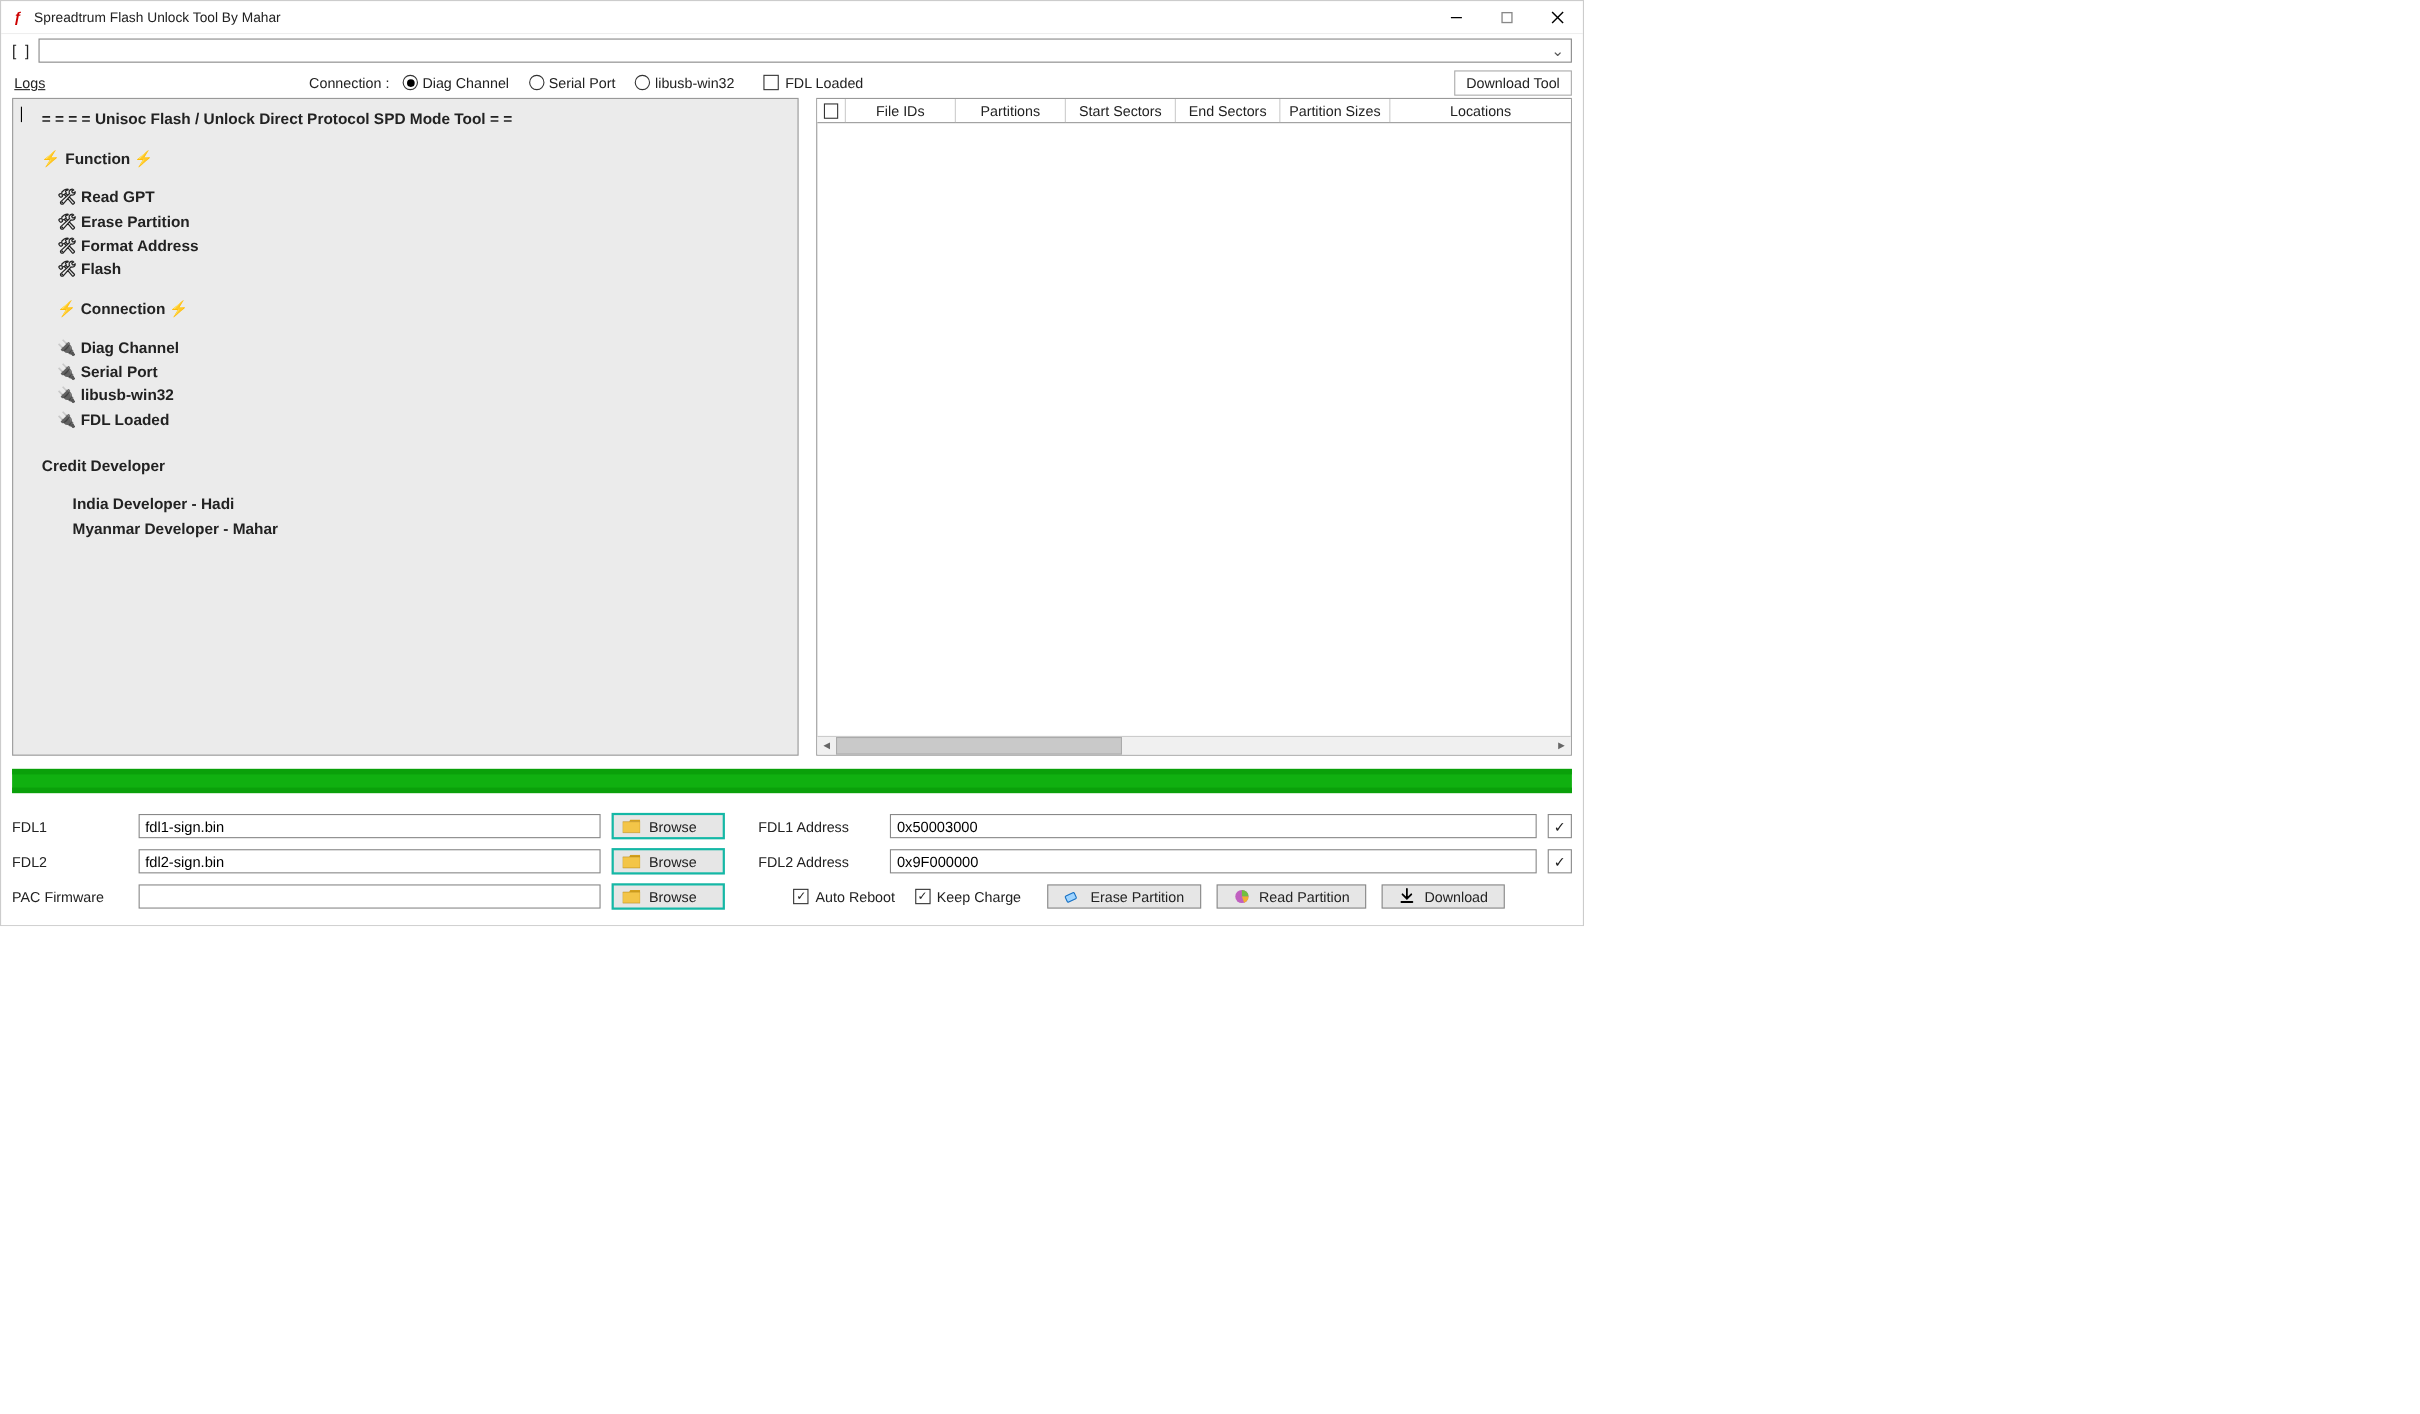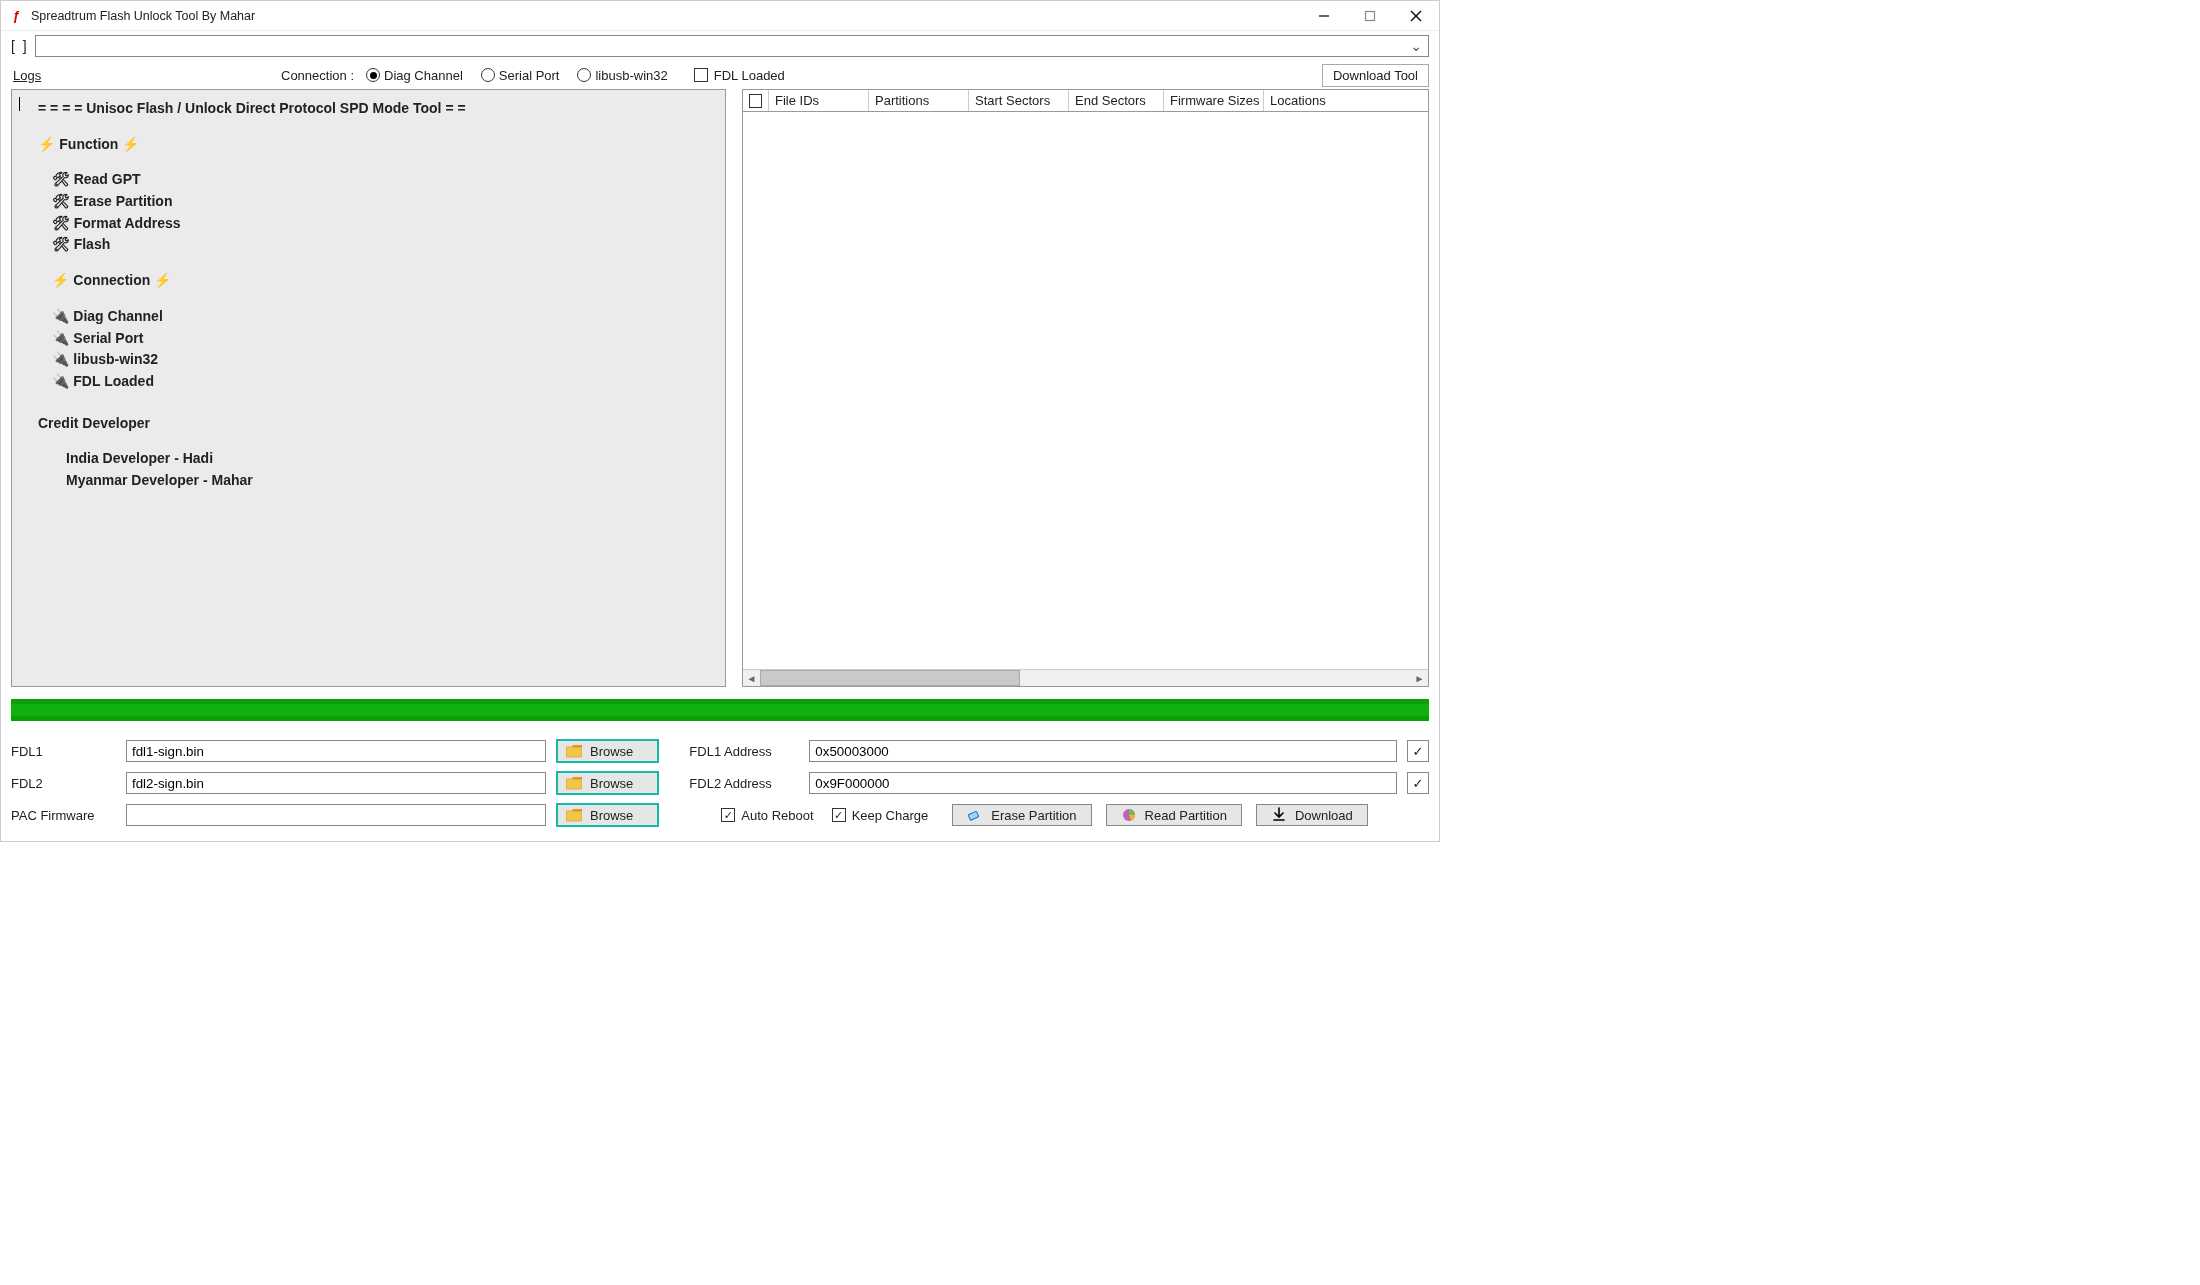--- a/index.html
+++ b/index.html
@@ -110,20 +110,21 @@
     .log-pane .bold { font-weight: 700; }
     .log-pane .item { margin-left: 14px; }
 
     .table-pane {
       flex: 1;
       border: 1px solid #999;
       background: #fff;
       display:flex;
       flex-direction:column;
       position:relative;
+      text-align:center;
     }
     .thead {
       display:flex;
       border-bottom: 1px solid #999;
       background:#fff;
       font-size:13px;
     }
     .th {
       padding: 3px 6px;
       border-right: 1px solid #ccc;
@@ -290,21 +291,21 @@
 
     <div class="table-pane">
       <div class="thead">
         <div class="th th-check">
             <span class="checkbox-box"></span>
           </div>
         <div class="th" style="width:100px">File IDs</div>
         <div class="th" style="width:100px">Partitions</div>
         <div class="th" style="width:100px">Start Sectors</div>
         <div class="th" style="width:95px">End Sectors</div>
-        <div class="th" style="width:100px">Firmware Sizes</div>
+        <div class="th" style="width:100px">Partition Sizes</div>
         <div class="th" style="flex:1">Locations</div>
       </div>
       <div class="tbody"></div>
       <div class="hscroll">
         <div class="arrow">◄</div>
         <div class="track">
             <div class="thumb"></div>
           </div>
         <div class="arrow">►</div>
       </div>

